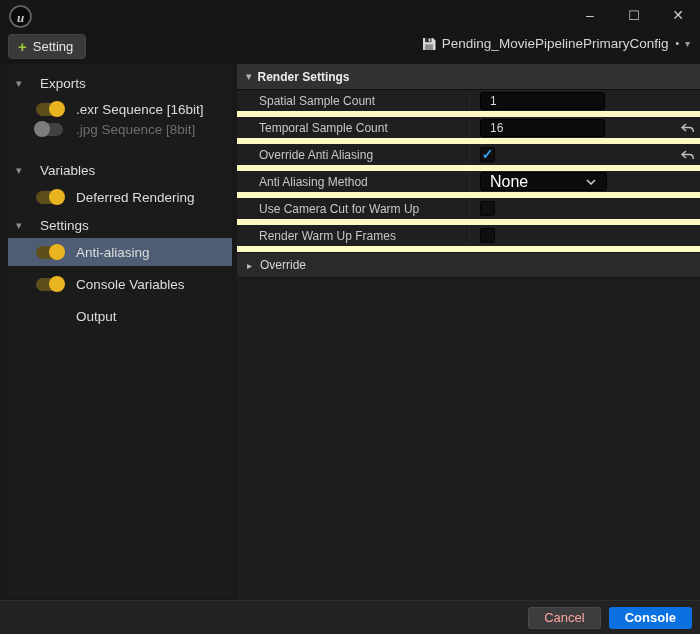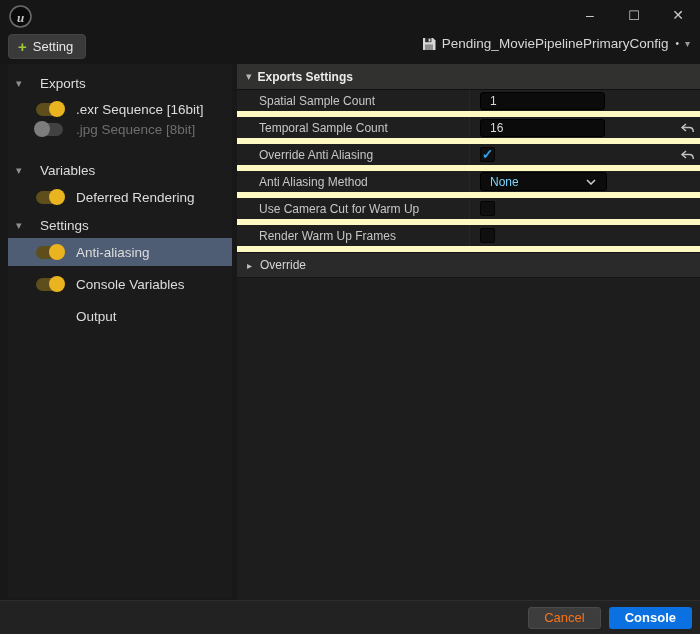--- a/index.html
+++ b/index.html
@@ -58,36 +58,36 @@
 
   .num-input { width:125px; height:18px; background:#0b0b0b; border:1px solid #000;
                border-radius:3px; color:#d9d9d9; font-size:12px; padding-left:9px;
                font-family:"Liberation Sans", sans-serif; outline:none; }
   .checkbox { width:15px; height:15px; background:#0f0f0f; border:1px solid #050505;
               border-radius:2px; display:flex; align-items:center; justify-content:center; }
   .checkbox .mark { color:#2f9fe8; font-size:14px; font-weight:bold; line-height:1;
                     transform:translateY(-1px); }
   .dropdown { width:127px; height:19px; background:#0c0c0c; border:1px solid #000; border-radius:3px;
               display:flex; align-items:center; justify-content:space-between;
-              padding:0 10px 0 9px; color:#7dd3fc; font-size:12px; }
+              padding:0 10px 0 9px; color:#ffffff; font-size:16px; }
   .reset { position:absolute; right:5px; top:50%; transform:translateY(-50%); width:15px; height:13px; }
 
   .advanced { position:absolute; left:0; top:188px; width:463px; height:26px; background:#2a2a2a;
               border-top:1px solid #151515; border-bottom:1px solid #151515;
               display:flex; align-items:center; }
   .advanced .chev { margin-left:10px; color:#bdbdbd; font-size:10px; }
   .advanced .txt { margin-left:8px; color:#d6d6d6; font-size:12px; }
 
   
   .footer { position:absolute; left:0; top:600px; width:700px; height:34px; background:#222222;
             border-top:1px solid #2d2d2d; display:flex; align-items:center;
             justify-content:flex-end; gap:8px; padding-right:8px; }
   .btn { height:22px; padding:0 15px; border-radius:3px; font-size:13px;
          font-family:"Liberation Sans", sans-serif; border:1px solid transparent; }
-  .btn-cancel { background:#3d3d3d; border-color:#4a4a4a; color:#f97316; }
+  .btn-cancel { background:#3d3d3d; border-color:#4a4a4a; color:#fca5a5; }
   .btn-accept { background:#0b70e0; color:#ffffff; font-weight:bold; }
 </style>
 </head>
 <body>
 
 <div class="window">
 
   <div class="titlebar">
     <div class="logo">
       <svg width="25" height="25" viewBox="0 0 25 25">
@@ -176,21 +176,21 @@
 
     <div class="tree-row" style="top:238px;">
       <span class="item-label">Output</span>
     </div>
   </div>
 
   <div class="details">
 
     <div class="dheader">
       <span class="chev">▾</span>
-      <span class="txt">Exports Settings</span>
+      <span class="txt">Render Settings</span>
     </div>
 
     <div class="prop-rows">
 
       <div class="prow">
         <div class="plabel">Spatial Sample Count</div>
         <div class="pvalue">
           <input class="num-input" value="1" style="">
         </div>
       </div>

